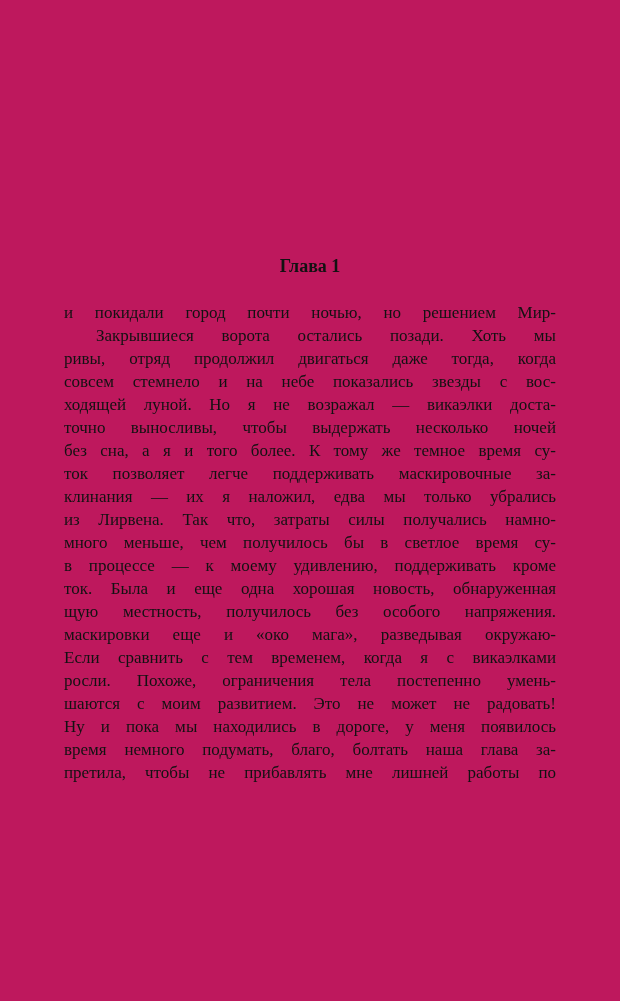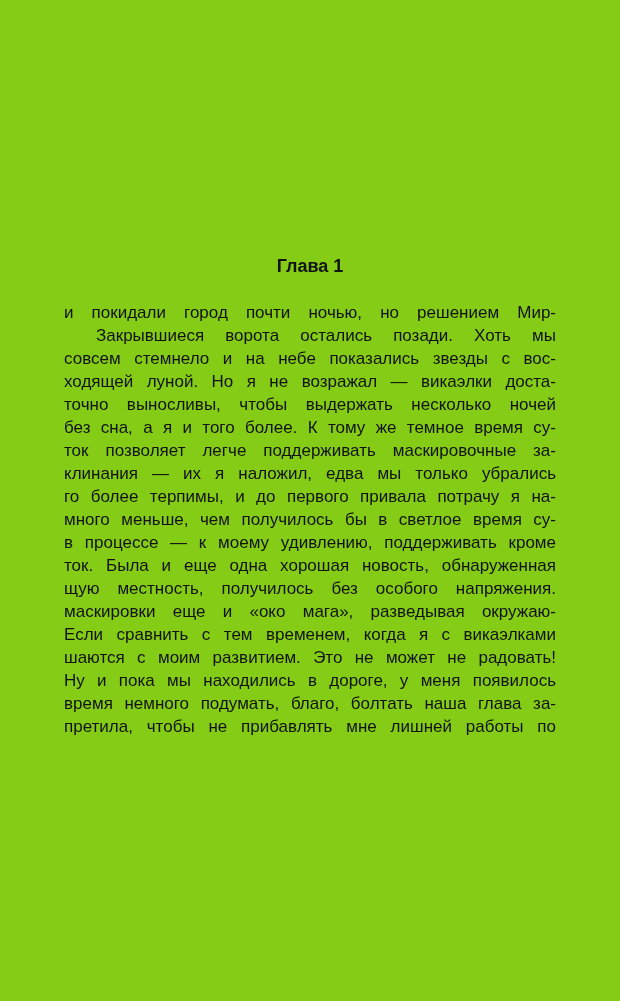--- a/index.html
+++ b/index.html
@@ -4,23 +4,23 @@
 <style>
   html, body {
     margin: 0;
     padding: 0;
     background: #ffffff;
   }
   .book-page {
     position: relative;
     width: 620px;
     height: 1001px;
-    background: #84cc16;
+    background: #be185d;
     color: #121212;
-    font-family: Liberation Sans, sans-serif;
+    font-family: Liberation Serif, serif;
     overflow: hidden;
   }
   .chapter-title {
     position: absolute;
     top: 256px;
     left: 0;
     width: 620px;
     margin: 0;
     text-align: center;
     font-size: 18px;
@@ -46,32 +46,34 @@
 </style>
 </head>
 <body>
 
 <div class="book-page">
   <h1 class="chapter-title">Глава 1</h1>
   <div class="text-block">
       <div class="paragraph">
         <div class="line">и покидали город почти ночью, но решением Мир-</div>
         <div class="line first">Закрывшиеся ворота остались позади. Хоть мы</div>
+        <div class="line">ривы, отряд продолжил двигаться даже тогда, когда</div>
         <div class="line">совсем стемнело и на небе показались звезды с вос-</div>
         <div class="line">ходящей луной. Но я не возражал — викаэлки доста-</div>
         <div class="line">точно выносливы, чтобы выдержать несколько ночей</div>
         <div class="line">без сна, а я и того более. К тому же темное время су-</div>
         <div class="line">ток позволяет легче поддерживать маскировочные за-</div>
         <div class="line">клинания — их я наложил, едва мы только убрались</div>
-        <div class="line">го более терпимы, и до первого привала потрачу я на-</div>
+        <div class="line">из Лирвена. Так что, затраты силы получались намно-</div>
         <div class="line">много меньше, чем получилось бы в светлое время су-</div>
         <div class="line">в процессе — к моему удивлению, поддерживать кроме</div>
         <div class="line">ток. Была и еще одна хорошая новость, обнаруженная</div>
         <div class="line">щую местность, получилось без особого напряжения.</div>
         <div class="line">маскировки еще и «око мага», разведывая окружаю-</div>
         <div class="line">Если сравнить с тем временем, когда я с викаэлками</div>
+        <div class="line">росли. Похоже, ограничения тела постепенно умень-</div>
         <div class="line">шаются с моим развитием. Это не может не радовать!</div>
         <div class="line">Ну и пока мы находились в дороге, у меня появилось</div>
         <div class="line">время немного подумать, благо, болтать наша глава за-</div>
         <div class="line">претила, чтобы не прибавлять мне лишней работы по</div>
       </div>
     </div>
 </div>
 
 </body></html>

